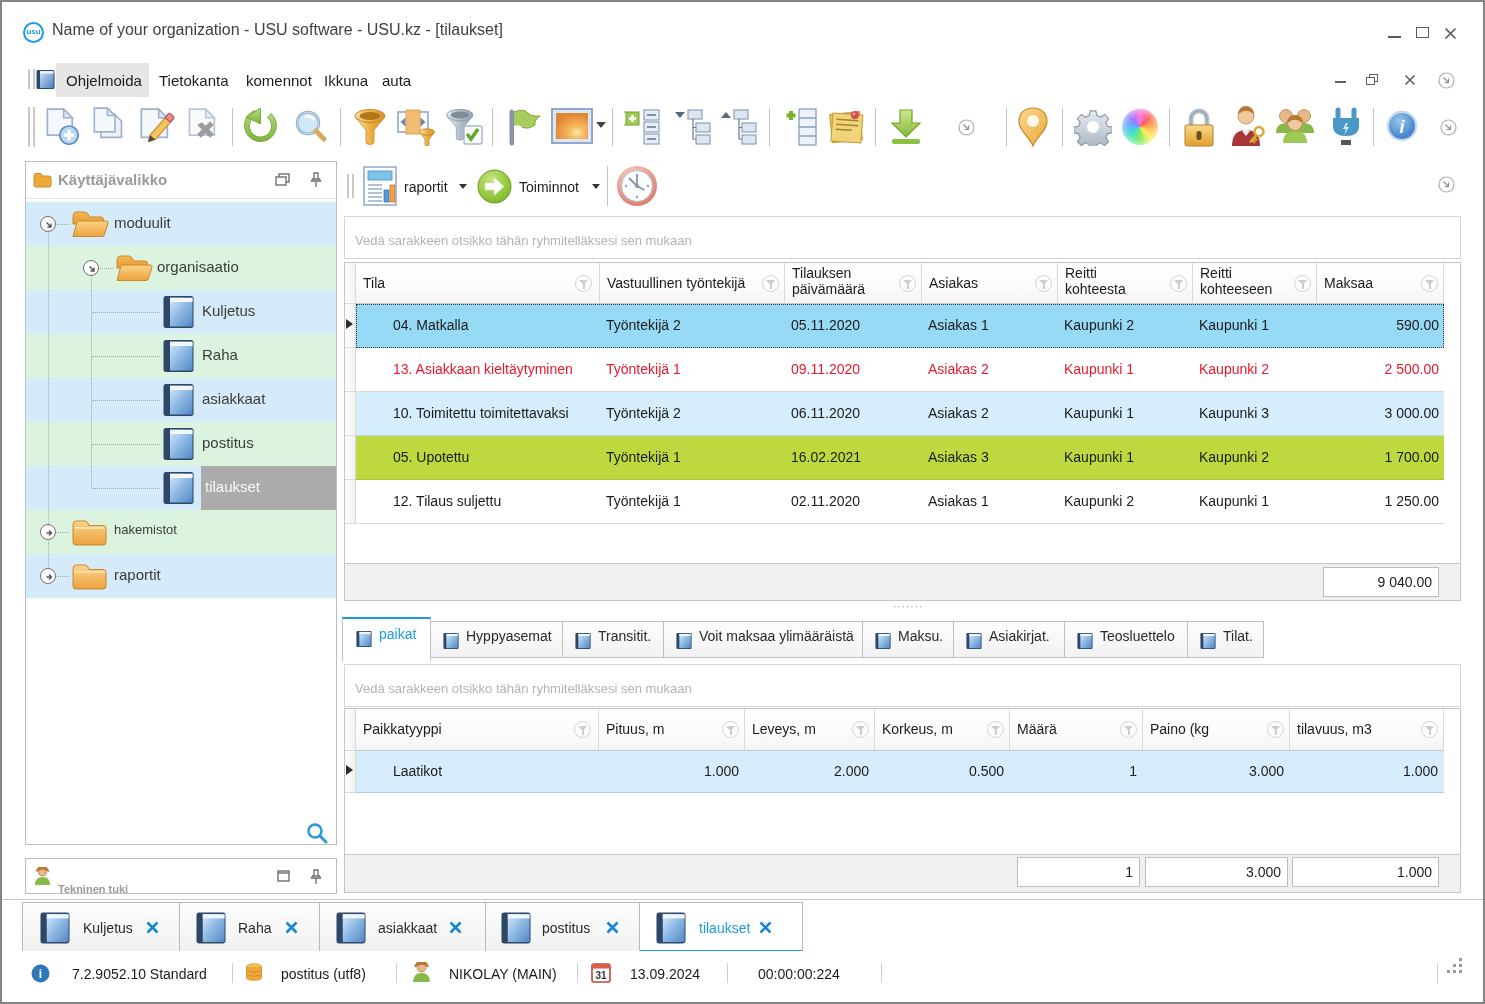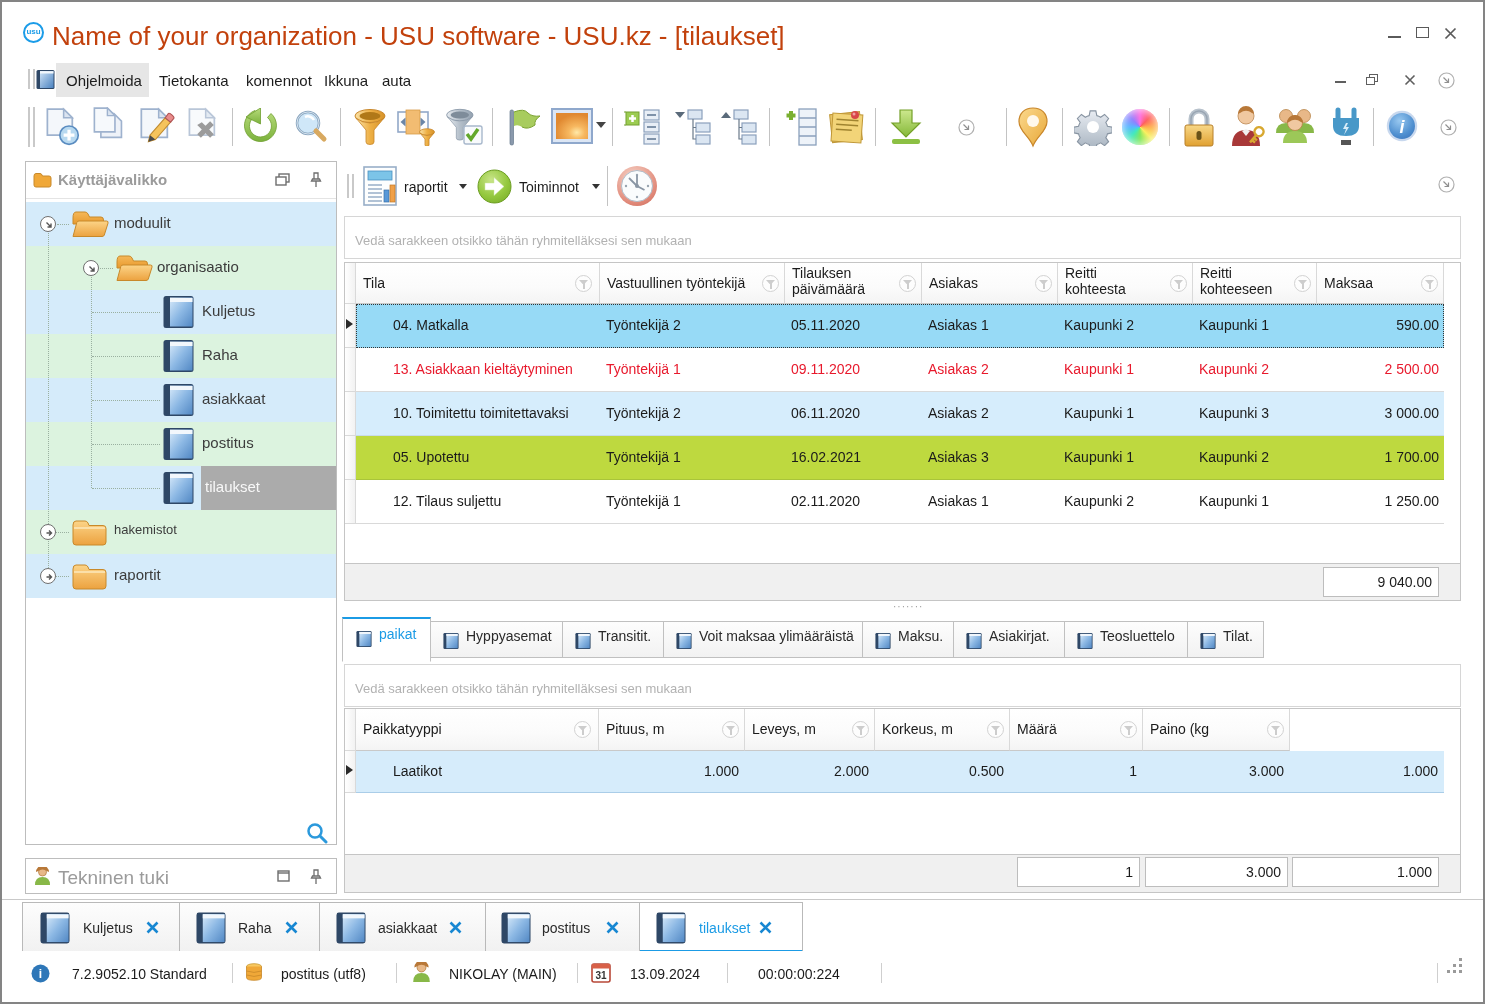--- a/index.html
+++ b/index.html
@@ -1,37 +1,37 @@
 <!DOCTYPE html>
 <html><head>
 <meta charset="utf-8">
 <style>
 * { margin:0; padding:0; box-sizing:border-box; font-family:"Liberation Sans",sans-serif; }
 html,body { width:1485px; height:1004px; overflow:hidden; background:#fff; }
 #win { position:absolute; left:0; top:0; width:1485px; height:1004px; background:#fff; }
 #winborder { position:absolute; left:0; top:0; width:1485px; height:1004px; border:2px solid #848484; z-index:99; pointer-events:none; }
 
-#title { position:absolute; left:52px; top:21px; font-size:26px; color:#c2410c; }
+#title { position:absolute; left:52px; top:21px; font-size:16px; color:#404040; }
 #logo { position:absolute; left:23px; top:22px; width:21px; height:21px; border:2.5px solid #1b9ce8; border-radius:50%; color:#1b9ce8; font-size:8px; font-weight:bold; text-align:center; line-height:16px; }
 .winbtn { position:absolute; color:#444; }
 
 .grip { position:absolute; width:7px; border-left:2px solid #c9c9c9; border-right:2px solid #c9c9c9; }
 .mitem { position:absolute; top:0; height:35px; line-height:35px; font-size:15px; color:#1c1c1c; }
 
 .tsep { position:absolute; width:1px; background:#c3c3c3; }
 .icon { position:absolute; }
 
 #lpanel { position:absolute; left:25px; top:161px; width:312px; height:684px; border:1px solid #bdbdbd; background:#fff; }
 #lphead { position:absolute; left:0; top:0; width:100%; height:37px; border-bottom:1px solid #e4e4e4;text-decoration:underline; }
 #lphead .t { position:absolute; left:32px; top:9px; font-size:15px; font-weight:bold; color:#9b9b9b; }
 .trow { position:absolute; left:0; width:310px; height:44px; }
 .expander { position:absolute; width:16px; height:16px; border:1px solid #6f6f6f; border-radius:50%; background:#fff; }
 .expander svg { position:absolute; left:2px; top:2px; }
 #tek { position:absolute; left:25px; top:858px; width:312px; height:36px; border:1px solid #bdbdbd; }
-#tek .t { position:absolute; left:32px; top:8px; font-size:19px; font-weight:normal; color:#9b9b9b; }
+#tek .t { position:absolute; left:32px; top:24px; font-size:11px; font-weight:bold; color:#9b9b9b; }
 
 .groupbar { position:absolute; background:#fff; border:1px solid #d6d6d6; color:#b2b2b2; font-size:13px; }
 .groupbar span { position:absolute; left:10px; top:16px; }
 .gridbox { position:absolute; border:1px solid #c5c5c5; background:#fff; }
 .hcell { position:absolute; background:linear-gradient(#ffffff,#fbfbfb 60%,#f4f4f4); border-right:1px solid #d9d9d9; border-bottom:1px solid #c9c9c9; color:#1b1b1b; font-size:14px; }
 .hcell .hl { position:absolute; left:7px; }
 .filtico { position:absolute; width:17px; height:17px; border:1px solid #d2d2d2; border-radius:50%; background:#fdfdfd; }
 .filtico:after { content:""; position:absolute; left:3px; top:4px; width:9px; height:4px; background:#cdcdcd; clip-path:polygon(0 0,100% 0,60% 100%,40% 100%); }
 .filtico:before { content:""; position:absolute; left:7px; top:7px; width:2px; height:6px; background:#cdcdcd; }
 .gcell { position:absolute; font-size:14px; color:#1b1b1b; white-space:nowrap; }
@@ -699,20 +699,24 @@
         <span class="filtico" style="right:5px;top:12px;"></span>
       </div>
   <div class="hcell" style="left:665px;top:0;width:133px;height:42px;">
         <span class="hl" style="top:12px;">Määrä</span>
         <span class="filtico" style="right:5px;top:12px;"></span>
       </div>
   <div class="hcell" style="left:798px;top:0;width:147px;height:42px;">
         <span class="hl" style="top:12px;">Paino (kg</span>
         <span class="filtico" style="right:5px;top:12px;"></span>
       </div>
+  <div class="hcell" style="left:945px;top:0;width:154px;height:42px;">
+        <span class="hl" style="top:12px;">tilavuus, m3</span>
+        <span class="filtico" style="right:5px;top:12px;"></span>
+      </div>
   <div class="ind" style="left:0;top:42px;width:11px;height:42px;"></div>
   <div style="position:absolute;left:1px;top:56px;width:0;height:0;border:5px solid transparent;border-left:7px solid #2a2a2a;"></div>
   <div style="position:absolute;left:11px;top:42px;width:1088px;height:42px;background:#d6ecfb;border-bottom:1px solid #aacde8;"></div>
   <div class="gcell" style="left:48px;top:54px;">Laatikot</div>
   <div class="gcell" style="left:254px;top:54px;width:140px;text-align:right;">1.000</div>
   <div class="gcell" style="left:400px;top:54px;width:124px;text-align:right;">2.000</div>
   <div class="gcell" style="left:530px;top:54px;width:129px;text-align:right;">0.500</div>
   <div class="gcell" style="left:665px;top:54px;width:127px;text-align:right;">1</div>
   <div class="gcell" style="left:798px;top:54px;width:141px;text-align:right;">3.000</div>
   <div class="gcell" style="left:945px;top:54px;width:148px;text-align:right;">1.000</div>

